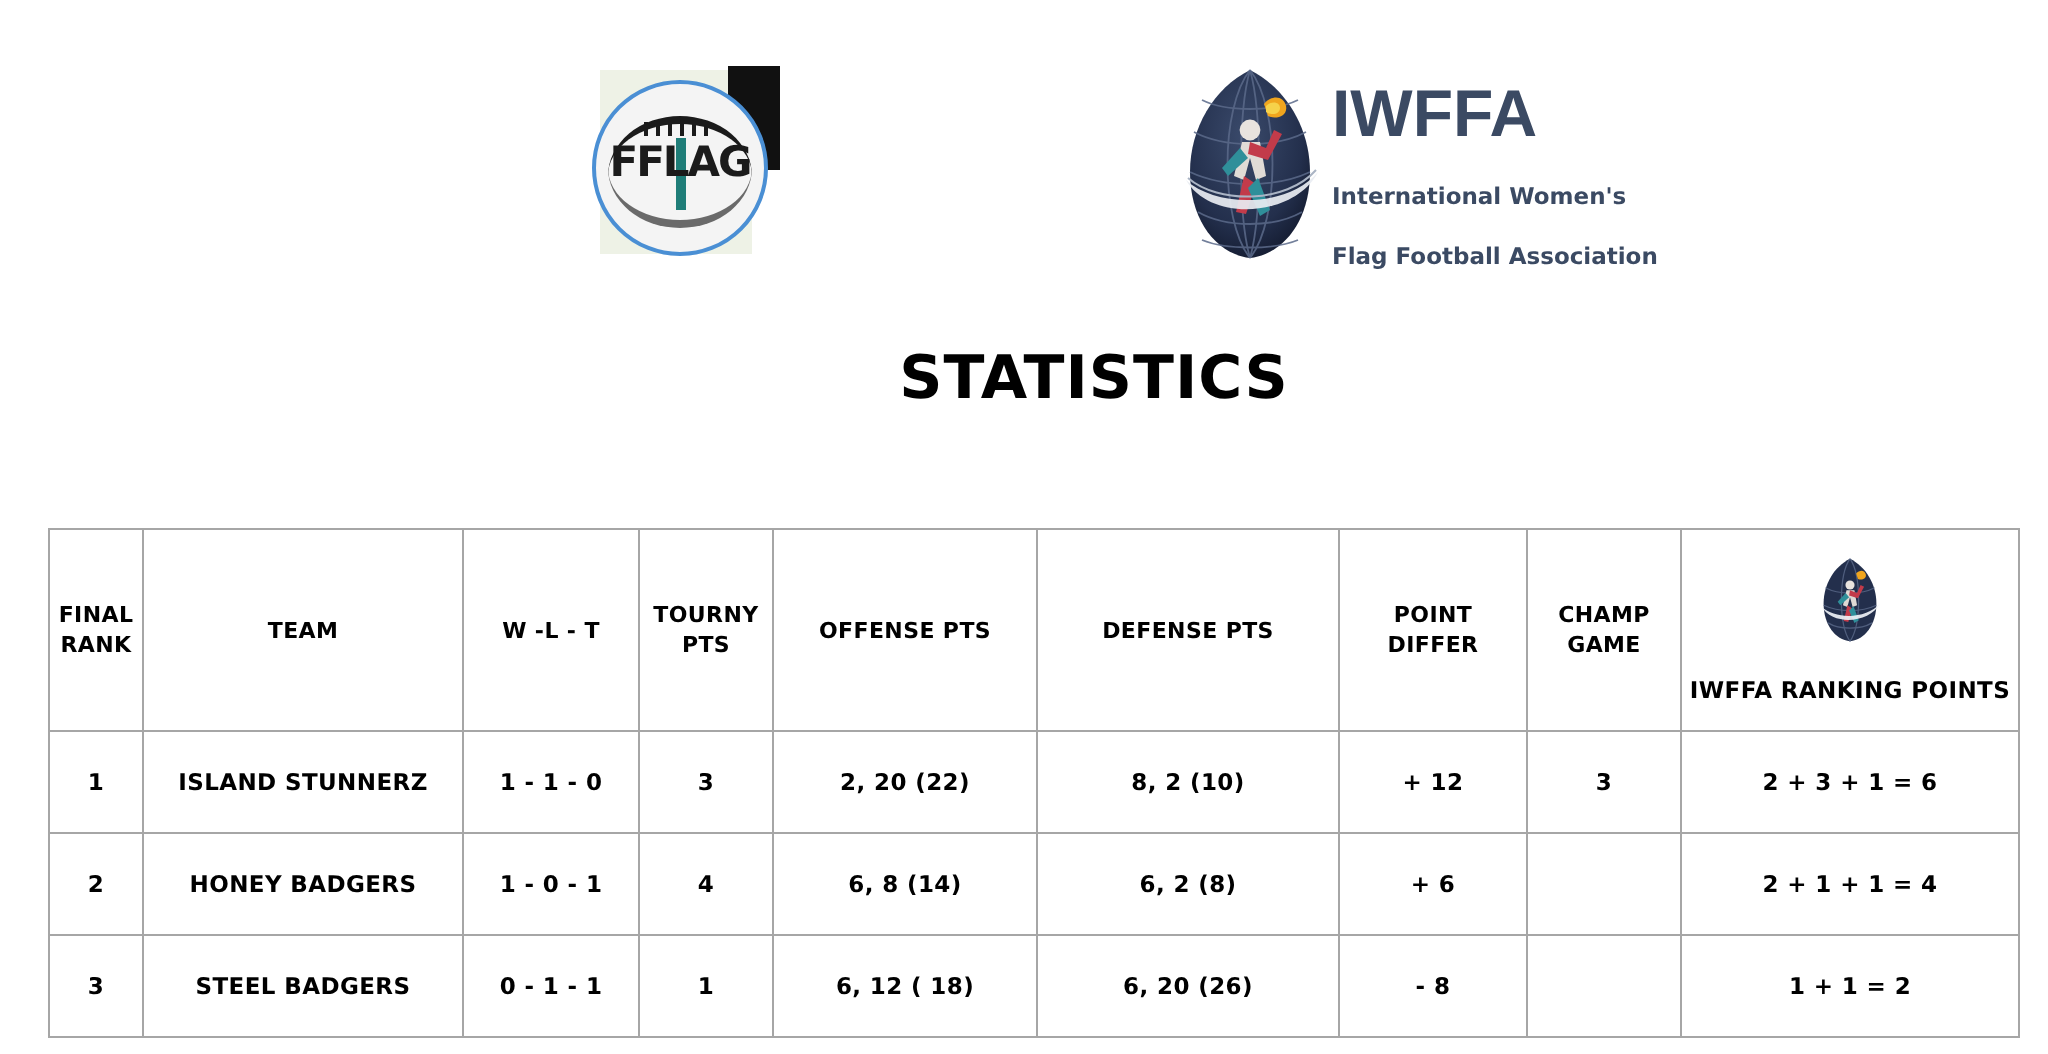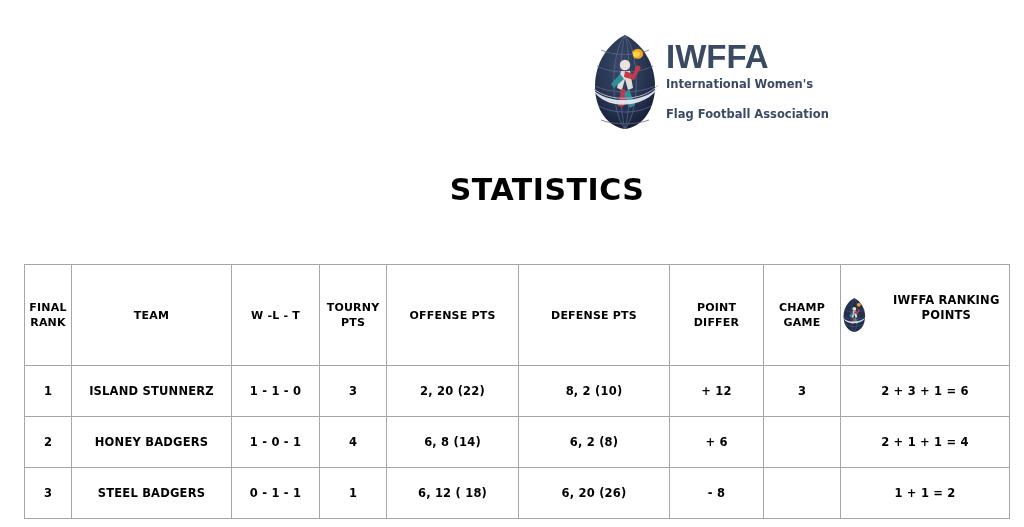--- a/index.html
+++ b/index.html
@@ -142,21 +142,21 @@
     letter-spacing: 0px;
     color: #3b4a63;
     line-height: 34px;
   }
   .iwffa-tag {
     font-family: "DejaVu Sans", sans-serif;
     font-weight: bold;
     font-size: 11.5px;
     color: #3b4a63;
     line-height: 14px;
-    margin-top: 3px;
+    margin-top: 17px;
     white-space: nowrap;
   }
 
   
   .page-title {
     position: absolute;
     left: 0;
     top: 172px;
     width: 1024px;
     text-align: center;
@@ -209,32 +209,51 @@
   .c-off    { width: 132px; }
   .c-def    { width: 151px; }
   .c-pd     { width: 94px; }
   .c-champ  { width: 77px; }
   .c-rank-pts { width: 169px; }
 
   .th-two-line { white-space: pre-line; }
 
   .rankpts-head {
     display: flex;
-    flex-direction: row;
+    flex-direction: column;
+    align-items: center;
     justify-content: center;
     gap: 16px;
   }
   .rankpts-head .mini-mark { width: 34px; height: 44px; }
   .rankpts-label { font-size: 11.5px; letter-spacing: 0.2px; }
 </style>
 </head>
 <body>
 
 <div class="logo-band">
 
+  <div class="fflag-logo">
+    <div class="fflag-bg"></div>
+    <div class="fflag-blackblob"></div>
+    <div class="fflag-circle">
+      <div class="fflag-ball-top"></div>
+      <div class="fflag-ball-bot"></div>
+      <div class="fflag-laces">
+        <i style="left:0px"></i>
+          <i style="left:6px"></i>
+          <i style="left:12px"></i>
+        <i style="left:18px"></i>
+          <i style="left:24px"></i>
+          <i style="left:30px"></i>
+      </div>
+      <div class="fflag-teal"></div>
+      <div class="fflag-text">FFLAG</div>
+    </div>
+  </div>
 
   <div class="iwffa-logo">
     <svg class="iwffa-mark" viewBox="0 0 74 100">
       <defs>
         <radialGradient id="globeGrad" cx="45%" cy="35%" r="70%">
           <stop offset="0%" stop-color="#3a4a6b"></stop>
           <stop offset="70%" stop-color="#232f4c"></stop>
           <stop offset="100%" stop-color="#131a2e"></stop>
         </radialGradient>
       </defs>

